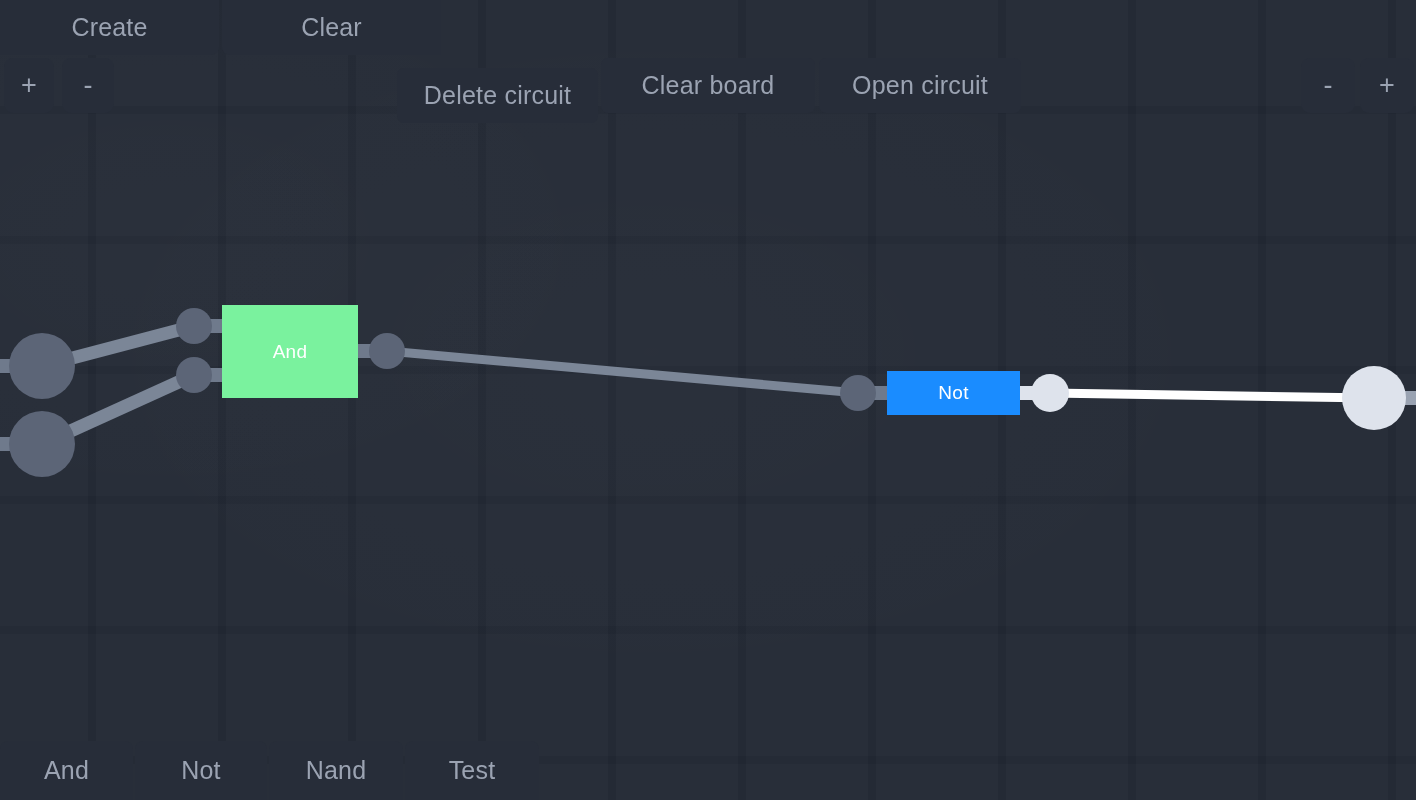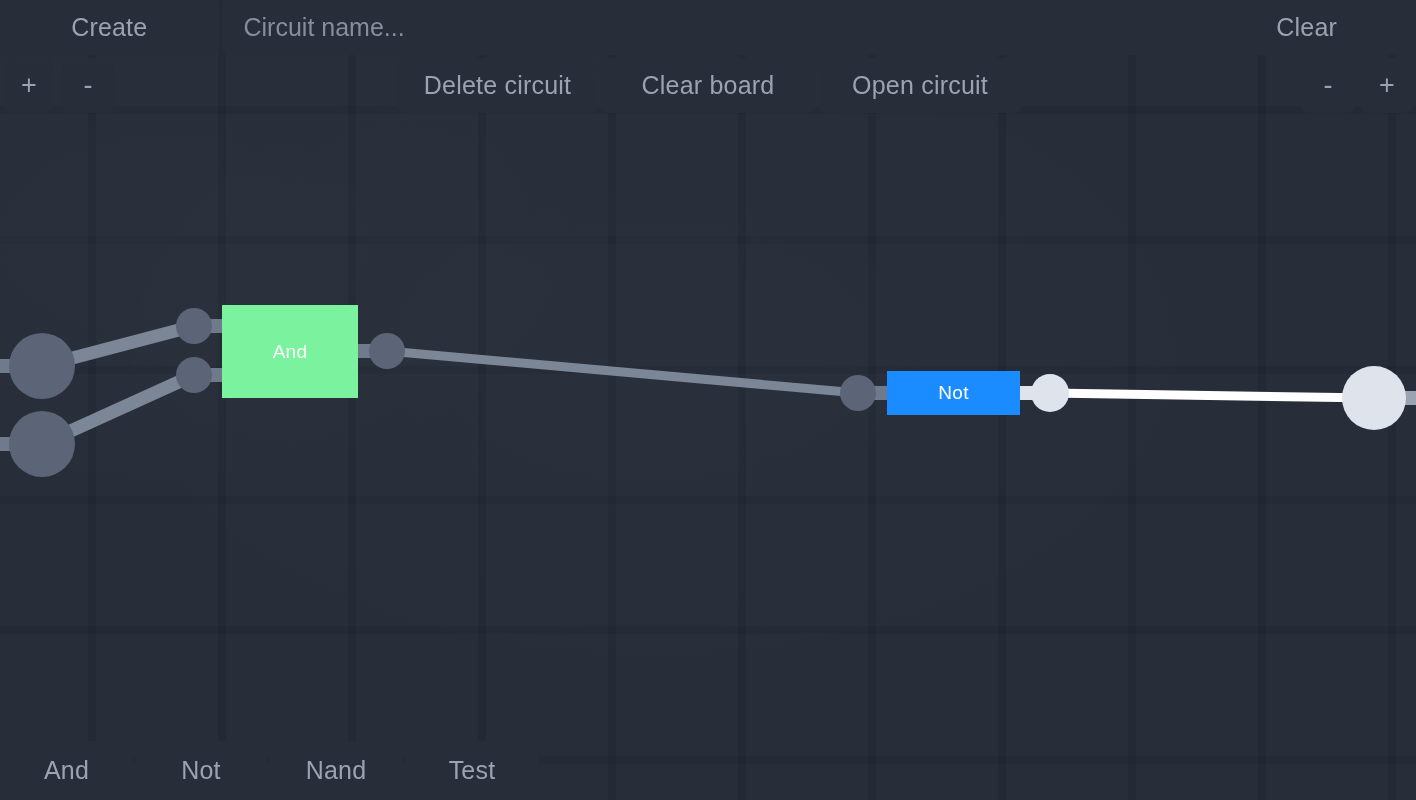--- a/index.html
+++ b/index.html
@@ -162,29 +162,28 @@
         <div class="node on" id="output-node" style="left: 1342px; top: 366px; width: 64px; height: 64px; background: rgb(222, 227, 236);"></div>
       </div>
     <div id="gate-layer">
         <div class="gate and" id="gate-and" style="left: 222px; top: 305px; width: 136px; height: 93px; background: rgb(122, 242, 158);">And</div>
         <div class="gate not" id="gate-not" style="left: 887px; top: 371px; width: 133px; height: 44px; background: rgb(26, 140, 255);">Not</div>
       </div>
   </div>
 
   <div class="toolbar" id="toolbar-row-top">
     <button class="tb-btn" style="width:219px;height:55px;border-radius:0 0 8px 0;">Create</button>
-    <input class="tb-input" style="width: 975px; height: 55px; margin-left: 3px; border-radius: 0px 0px 8px 8px;" placeholder="Circuit name..." value="">
     <button class="tb-btn" style="width:219px;height:55px;margin-left:3px;border-radius:0 0 0 8px;">Clear</button>
   </div>
 
   <div class="toolbar" id="toolbar-row-second">
     <button class="tb-small" style="position:absolute;left:4px;top:2px;width:50px;height:55px;">+</button>
     <button class="tb-small" style="position:absolute;left:62px;top:2px;width:52px;height:55px;">-</button>
 
-    <button class="tb-btn" style="position:absolute;left:397px;top:2px;width:201px;height:55px;">Delete circuit</button>
+    <button class="tb-btn" style="position:absolute;left:397px;top:12px;width:201px;height:55px;">Delete circuit</button>
     <button class="tb-btn" style="position:absolute;left:819px;top:2px;width:202px;height:55px;">Open circuit</button>
     <button class="tb-btn" style="position:absolute;left:601px;top:2px;width:214px;height:55px;">Clear board</button>
 
     <button class="tb-small" style="position:absolute;left:1301px;top:2px;width:54px;height:55px;">-</button>
     <button class="tb-small" style="position:absolute;left:1360px;top:2px;width:54px;height:55px;">+</button>
   </div>
 
   <div class="toolbar" id="toolbar-bottom">
       <button class="tb-btn" style="position: absolute; left: 0px; top: 2px; width: 133px; height: 59px; border-radius: 8px 8px 0px 0px;">And</button>
       <button class="tb-btn" style="position: absolute; left: 135px; top: 2px; width: 132px; height: 59px; border-radius: 8px 8px 0px 0px;">Not</button>

